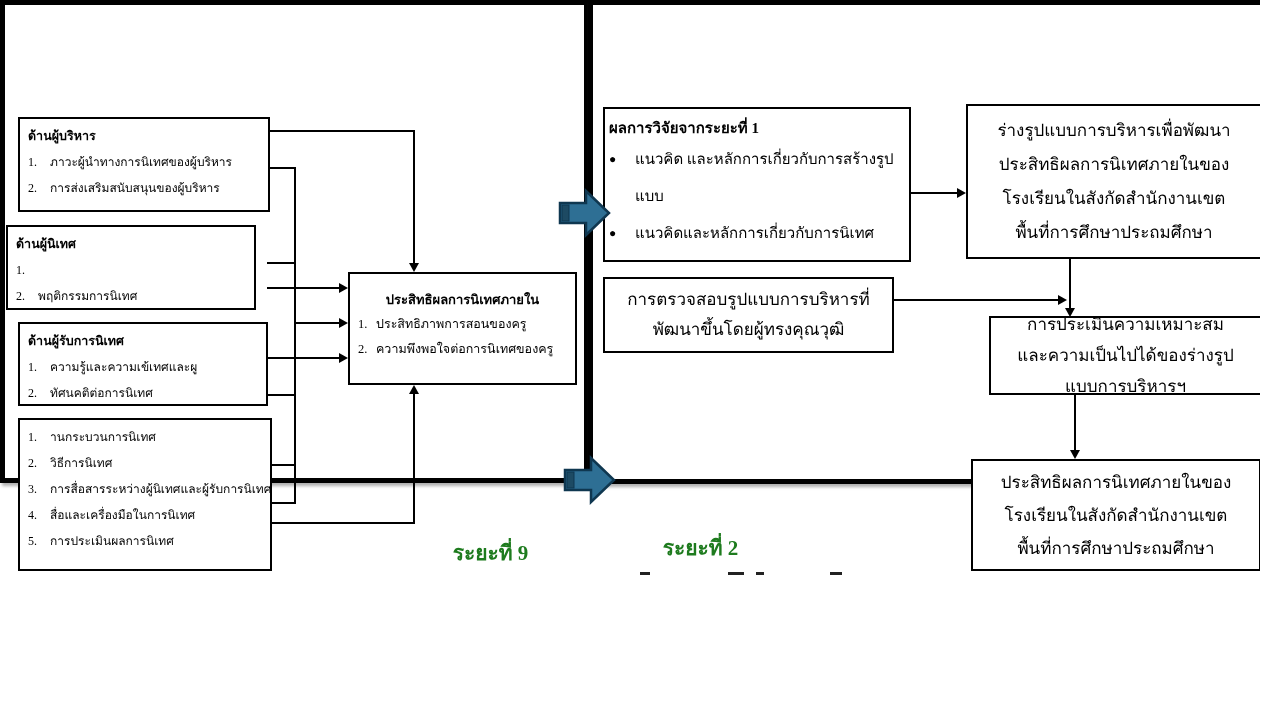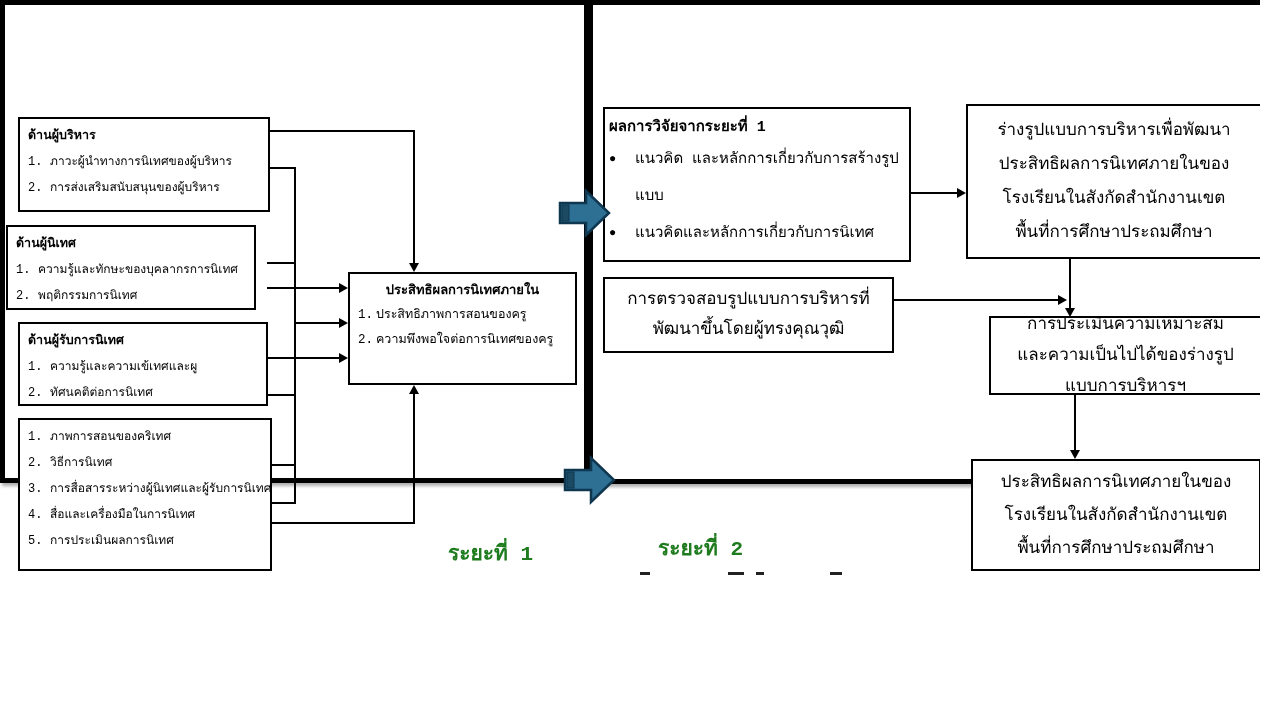--- a/index.html
+++ b/index.html
@@ -1,33 +1,33 @@
 <!DOCTYPE html>
 <html><head>
 <meta charset="utf-8">
 <style>
   html,body{margin:0;padding:0;background:#fff;}
   #canvas{position:relative;width:1260px;height:720px;background:#fff;overflow:hidden;
-          font-family:Liberation Mono, monospace;color:#000;}
+          font-family:Liberation Serif, serif;color:#000;}
   .abs{position:absolute;}
   .panel{position:absolute;border:5px solid #000;background:#fff;box-sizing:border-box;
          box-shadow:2px 3px 3px rgba(110,110,110,0.55);}
   .box{position:absolute;border:2px solid #000;background:#fff;box-sizing:border-box;overflow:hidden;}
   .line{position:absolute;background:#000;}
   .arr-r{position:absolute;width:0;height:0;border-top:5px solid transparent;
          border-bottom:5px solid transparent;border-left:9px solid #000;}
   .arr-d{position:absolute;width:0;height:0;border-left:5px solid transparent;
          border-right:5px solid transparent;border-top:9px solid #000;}
   .arr-u{position:absolute;width:0;height:0;border-left:5px solid transparent;
          border-right:5px solid transparent;border-bottom:9px solid #000;}
   .fbox{padding:4px 8px;font-size:12px;line-height:26px;white-space:nowrap;}
   .fbox .hd{font-weight:bold;font-size:12.5px;}
   .row{display:flex;}
   .row .n{width:22px;flex:0 0 22px;}
-  .outbox{padding:4px 8px;font-size:12.5px;line-height:25px;white-space:nowrap;}
+  .outbox{padding:13px 8px;font-size:12.5px;line-height:25px;white-space:nowrap;}
   .outbox .hd{font-weight:bold;text-align:center;font-size:13px;}
   .rbox{font-size:17px;line-height:30px;text-align:center;display:flex;
         align-items:flex-start;justify-content:center;padding:8px 22px;box-sizing:border-box;}
   .resbox{padding:6px 4px;font-size:15px;}
   .resbox .hd{font-weight:bold;line-height:26px;}
   .resbox .brow{display:flex;line-height:37px;}
   .resbox .bch{width:26px;flex:0 0 26px;font-size:12px;}
   .phase-label{position:absolute;color:#1e7b1e;font-weight:bold;font-size:21px;text-align:center;}
   .frag{position:absolute;background:#222;height:3px;}
   svg polygon.blockarrow{stroke:#0f3750;stroke-width:2.5;stroke-linejoin:miter;}
@@ -50,21 +50,20 @@
     <div class="row">
       <span class="n">2.</span>
       <span>การส่งเสริมสนับสนุนของผู้บริหาร</span>
     </div>
   </div>
 
   <div class="box fbox" style="left:6px;top:225px;width:250px;height:85px;">
     <div class="hd">ด้านผู้นิเทศ</div>
     <div class="row">
       <span class="n">1.</span>
-      <span>ความรู้และทักษะของบุคลากรการนิเทศ</span>
     </div>
     <div class="row">
       <span class="n">2.</span>
       <span>พฤติกรรมการนิเทศ</span>
     </div>
   </div>
 
   <div class="box fbox" style="left:18px;top:322px;width:250px;height:84px;">
     <div class="hd">ด้านผู้รับการนิเทศ</div>
     <div class="row">
@@ -73,21 +72,21 @@
     </div>
     <div class="row">
       <span class="n">2.</span>
       <span>ทัศนคติต่อการนิเทศ</span>
     </div>
   </div>
 
   <div class="box fbox" style="left:18px;top:418px;width:254px;height:153px;">
     <div class="row">
       <span class="n">1.</span>
-      <span>ภาพการสอนของคริเทศ</span>
+      <span>านกระบวนการนิเทศ</span>
     </div>
     <div class="row">
       <span class="n">2.</span>
       <span>วิธีการนิเทศ</span>
     </div>
     <div class="row">
       <span class="n">3.</span>
       <span>การสื่อสารระหว่างผู้นิเทศและผู้รับการนิเทศ</span>
     </div>
     <div class="row">
@@ -175,21 +174,21 @@
       <rect class="bevel" x="4" y="19" width="7" height="16" fill="#1d4a63"></rect>
     </svg>
   </div>
   <div class="abs" style="left:563px;top:453px;width:54px;height:54px;">
     <svg width="54" height="54" viewBox="0 0 54 54">
       <polygon class="blockarrow" points="2,17 28,17 28,5 51,27 28,49 28,37 2,37" fill="#2e6f94"></polygon>
       <rect class="bevel" x="4" y="19" width="7" height="16" fill="#1d4a63"></rect>
     </svg>
   </div>
 
-  <div class="phase-label" style="left:428px;top:536px;width:125px;">ระยะที่ 1</div>
+  <div class="phase-label" style="left:428px;top:536px;width:125px;">ระยะที่ 9</div>
   <div class="phase-label" style="left:638px;top:531px;width:125px;">ระยะที่ 2</div>
 
   <div class="frag" style="left:640px;top:572px;width:10px;"></div>
   <div class="frag" style="left:728px;top:572px;width:16px;"></div>
   <div class="frag" style="left:756px;top:572px;width:8px;"></div>
   <div class="frag" style="left:830px;top:572px;width:12px;"></div>
 
 </div>
 
 </body></html>

